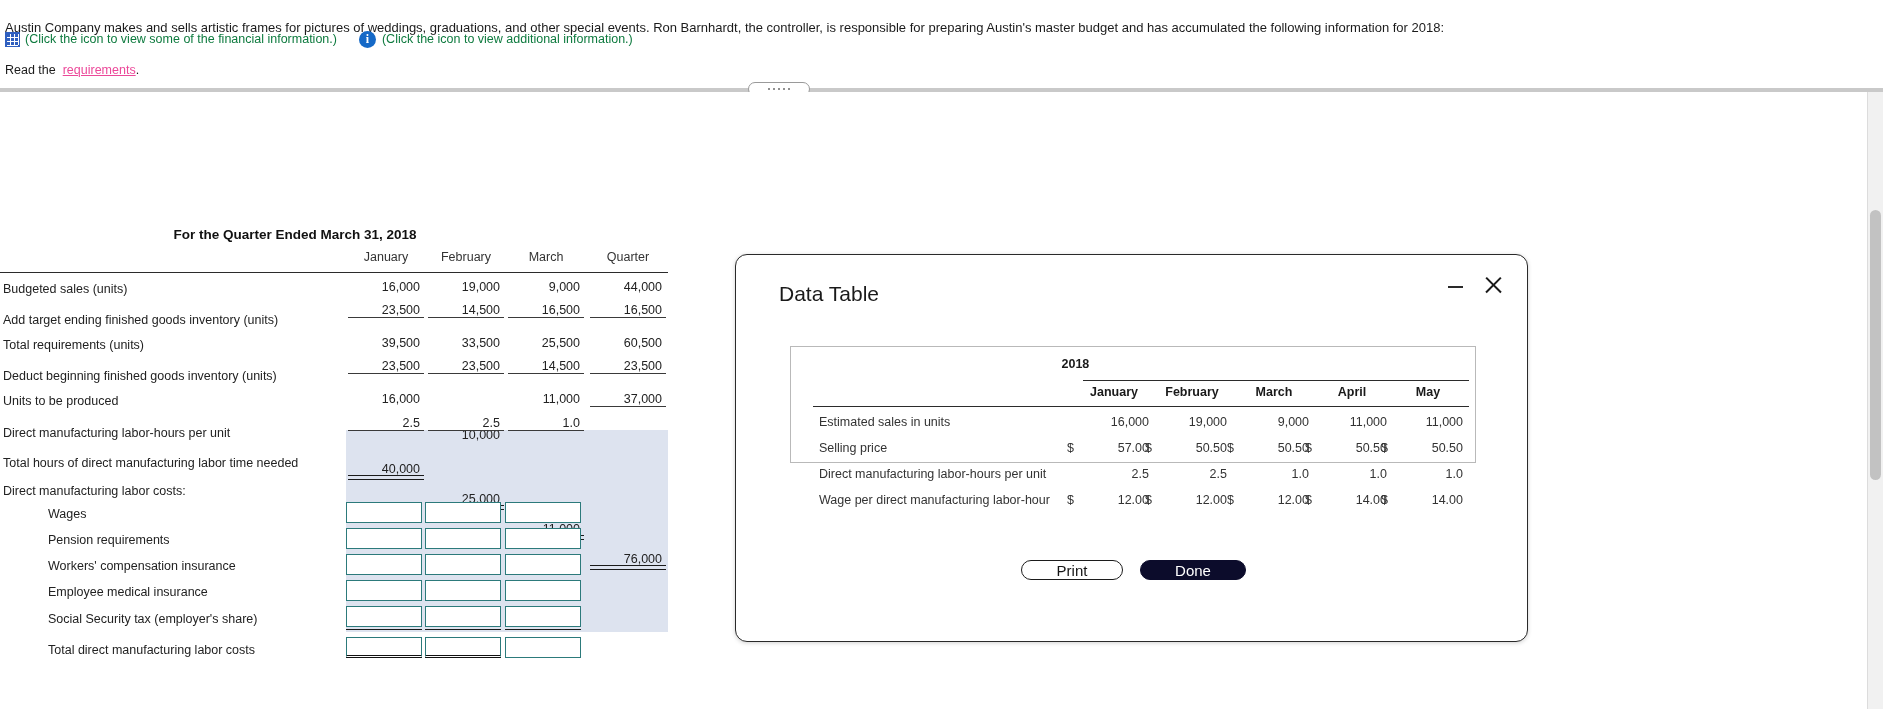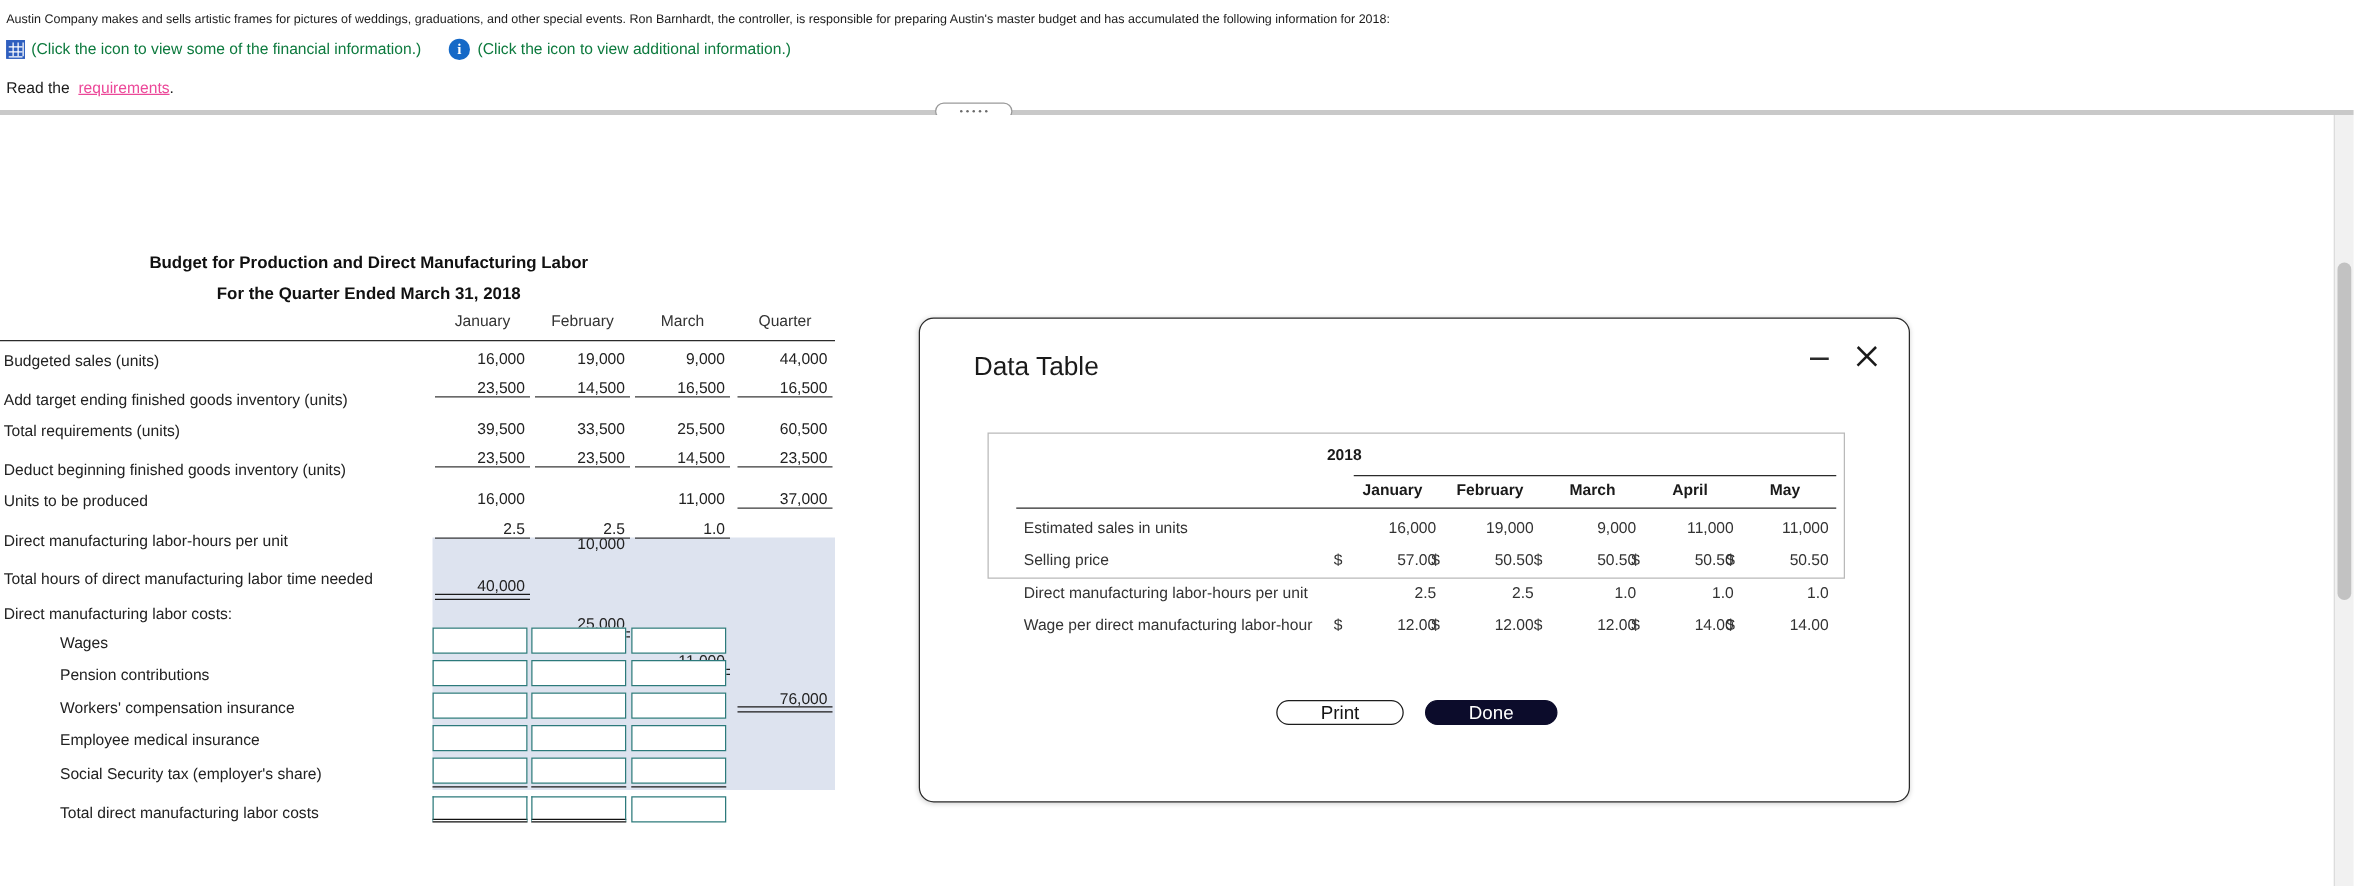--- a/index.html
+++ b/index.html
@@ -8,22 +8,22 @@
     width: 1883px; height: 709px;
     background: #ffffff;
     font-family: "Liberation Sans", sans-serif;
     overflow: hidden;
   }
   #root { position: relative; width: 1883px; height: 709px; background:#fff; }
 
   
   .problem-area { position:absolute; left:0; top:0; width:1883px; height:88px; background:#fff; }
   .problem-text {
-    position:absolute; left:5px; top:8px; width:1870px;
-    font-size:10px; color:#1b1b1b; line-height:16px; white-space:nowrap;
+    position:absolute; left:5px; top:20px; width:1870px;
+    font-size:13px; color:#1b1b1b; line-height:16px; white-space:nowrap;
   }
   .icon-line { position:absolute; left:5px; top:29px; height:20px; display:flex; align-items:center; }
   .icon-link { display:flex; align-items:center; }
   .grid-icon {
     width:15px; height:15px; background:#2f5fbf; position:relative; display:inline-block;
     margin-right:5px; border:1px solid #2f5fbf;
   }
   .grid-icon::before{
     content:""; position:absolute; left:1px; top:4px; right:1px; height:1px;
     background:#fff; box-shadow:0 4px 0 0 #fff, 0 8px 0 0 #fff;
@@ -171,21 +171,20 @@
     <i></i>
     <i></i>
     <i></i>
     <i></i>
     <i></i>
   </div>
 
   <div class="worksheet">
 
     <div class="ws-title t-clip">&nbsp;</div>
-    <div class="ws-title t1">Budget for Production and Direct Manufacturing Labor</div>
     <div class="ws-title t2">For the Quarter Ended March 31, 2018</div>
 
     <div class="bt">
       <div class="bt-shade"></div>
 
       <div style="position:absolute; left:0; top:0; height:22px; width:668px;">
         <div class="hdr-cell c1" style="top:0;">January</div>
         <div class="hdr-cell c2" style="top:0;">February</div>
         <div class="hdr-cell c3" style="top:0;">March</div>
         <div class="hdr-cell c4" style="top:0;">Quarter</div>
@@ -252,21 +251,21 @@
       </div>
 
       <div style="position:absolute; top:252px; left:0; width:668px; height:26px;">
         <div class="bt-label indent" style="top:5px;">Wages</div>
         <div class="inp i1" style="top:0;"></div>
         <div class="inp i2" style="top:0;"></div>
         <div class="inp i3" style="top:0;"></div>
       </div>
 
       <div style="position:absolute; top:278px; left:0; width:668px; height:26px;">
-        <div class="bt-label indent" style="top:5px;">Pension contributions</div>
+        <div class="bt-label indent" style="top:5px;">Pension requirements</div>
         <div class="inp i1" style="top:0;"></div>
         <div class="inp i2" style="top:0;"></div>
         <div class="inp i3" style="top:0;"></div>
       </div>
 
       <div style="position:absolute; top:304px; left:0; width:668px; height:26px;">
         <div class="bt-label indent" style="top:5px;">Workers' compensation insurance</div>
         <div class="inp i1" style="top:0;"></div>
         <div class="inp i2" style="top:0;"></div>
         <div class="inp i3" style="top:0;"></div>

